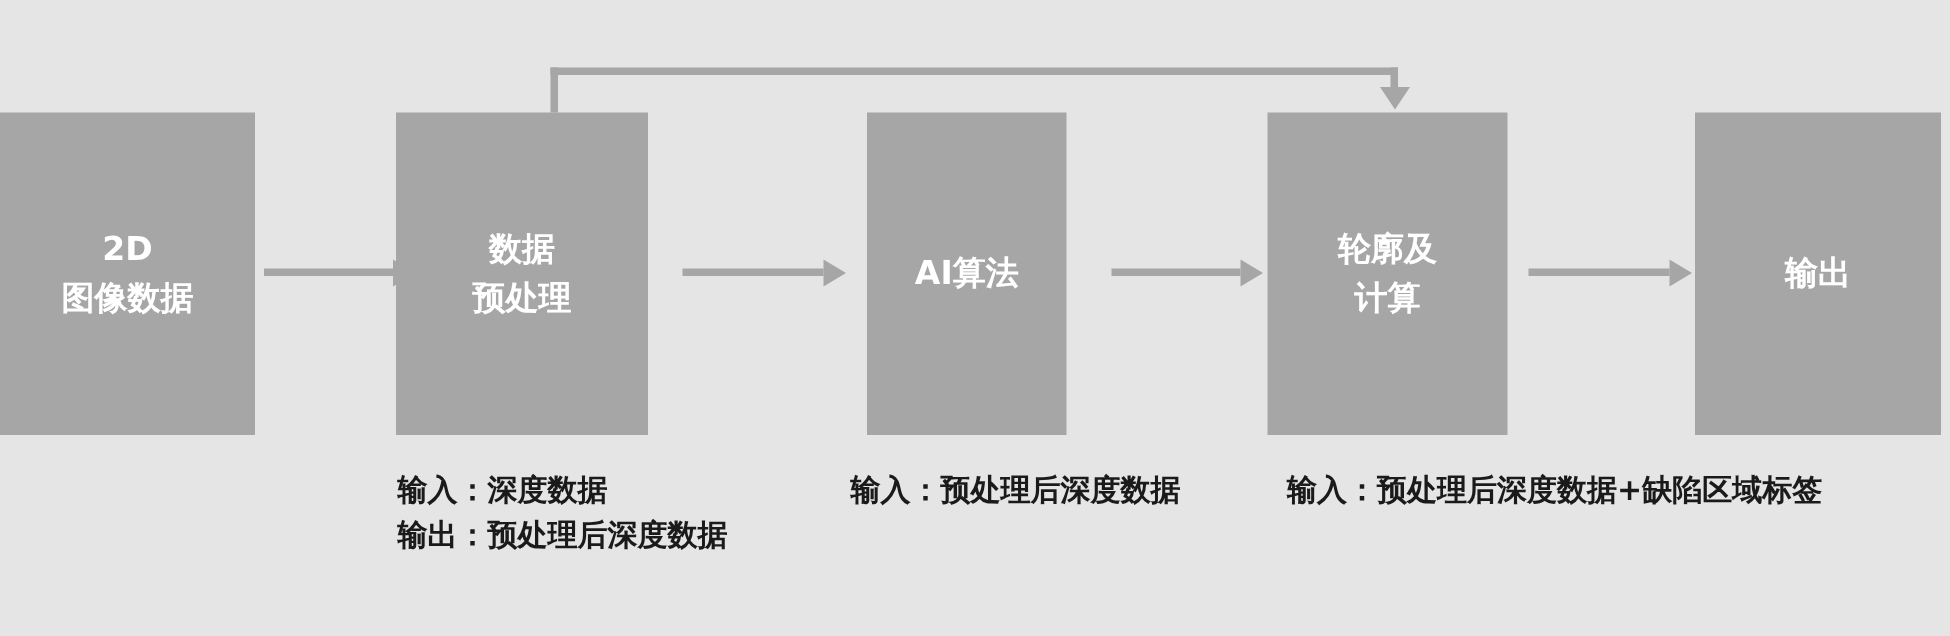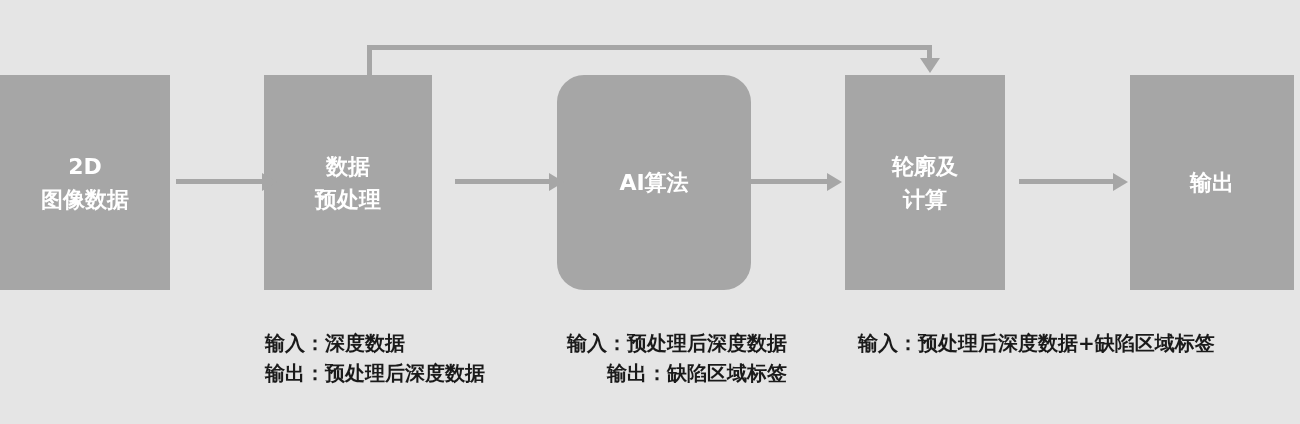--- a/index.html
+++ b/index.html
@@ -27,21 +27,21 @@
       flex-direction: column;
       justify-content: center;
       align-items: center;
       text-align: center;
       font-weight: bold;
       font-size: 22px;
       line-height: 33px;
     }
     .node1 { left: 0;      width: 170px; }
     .node2 { left: 264px;  width: 168px; }
-    .node3 { left: 557px;  width: 194px; border-radius: 27px; }
+    .node3 { left: 578px;  width: 133px; }
     .node4 { left: 845px;  width: 160px; }
     .node5 { left: 1130px; width: 164px; }
 
     
     .arrow {
       position: absolute;
       top: 179px;
       height: 5px;
       background: #a6a6a6;
     }
@@ -82,21 +82,20 @@
 
     
     .note {
       position: absolute;
       top: 311px;
       color: #1a1a1a;
       font-weight: bold;
       font-size: 20px;
       line-height: 30px;
       white-space: nowrap;
-      margin-top: 17px;
     }
     .note1 { left: 265px; }
     .note2 { left: 567px; text-align: right; }
     .note3 { left: 858px; text-align: center; }
   </style>
 </head>
 <body>
 
 <div class="canvas">
 
@@ -143,20 +142,19 @@
     <div class="seg-head"></div>
   </div>
 
   <div class="note note1">
     <div class="note-line">输入：深度数据</div>
     <div class="note-line">输出：预处理后深度数据</div>
   </div>
 
   <div class="note note2">
     <div class="note-line">输入：预处理后深度数据</div>
-    <div class="note-line">输出：缺陷区域标签</div>
   </div>
 
   <div class="note note3">
     <div class="note-line">输入：预处理后深度数据+缺陷区域标签</div>
   </div>
 
 </div>
 
 </body></html>

